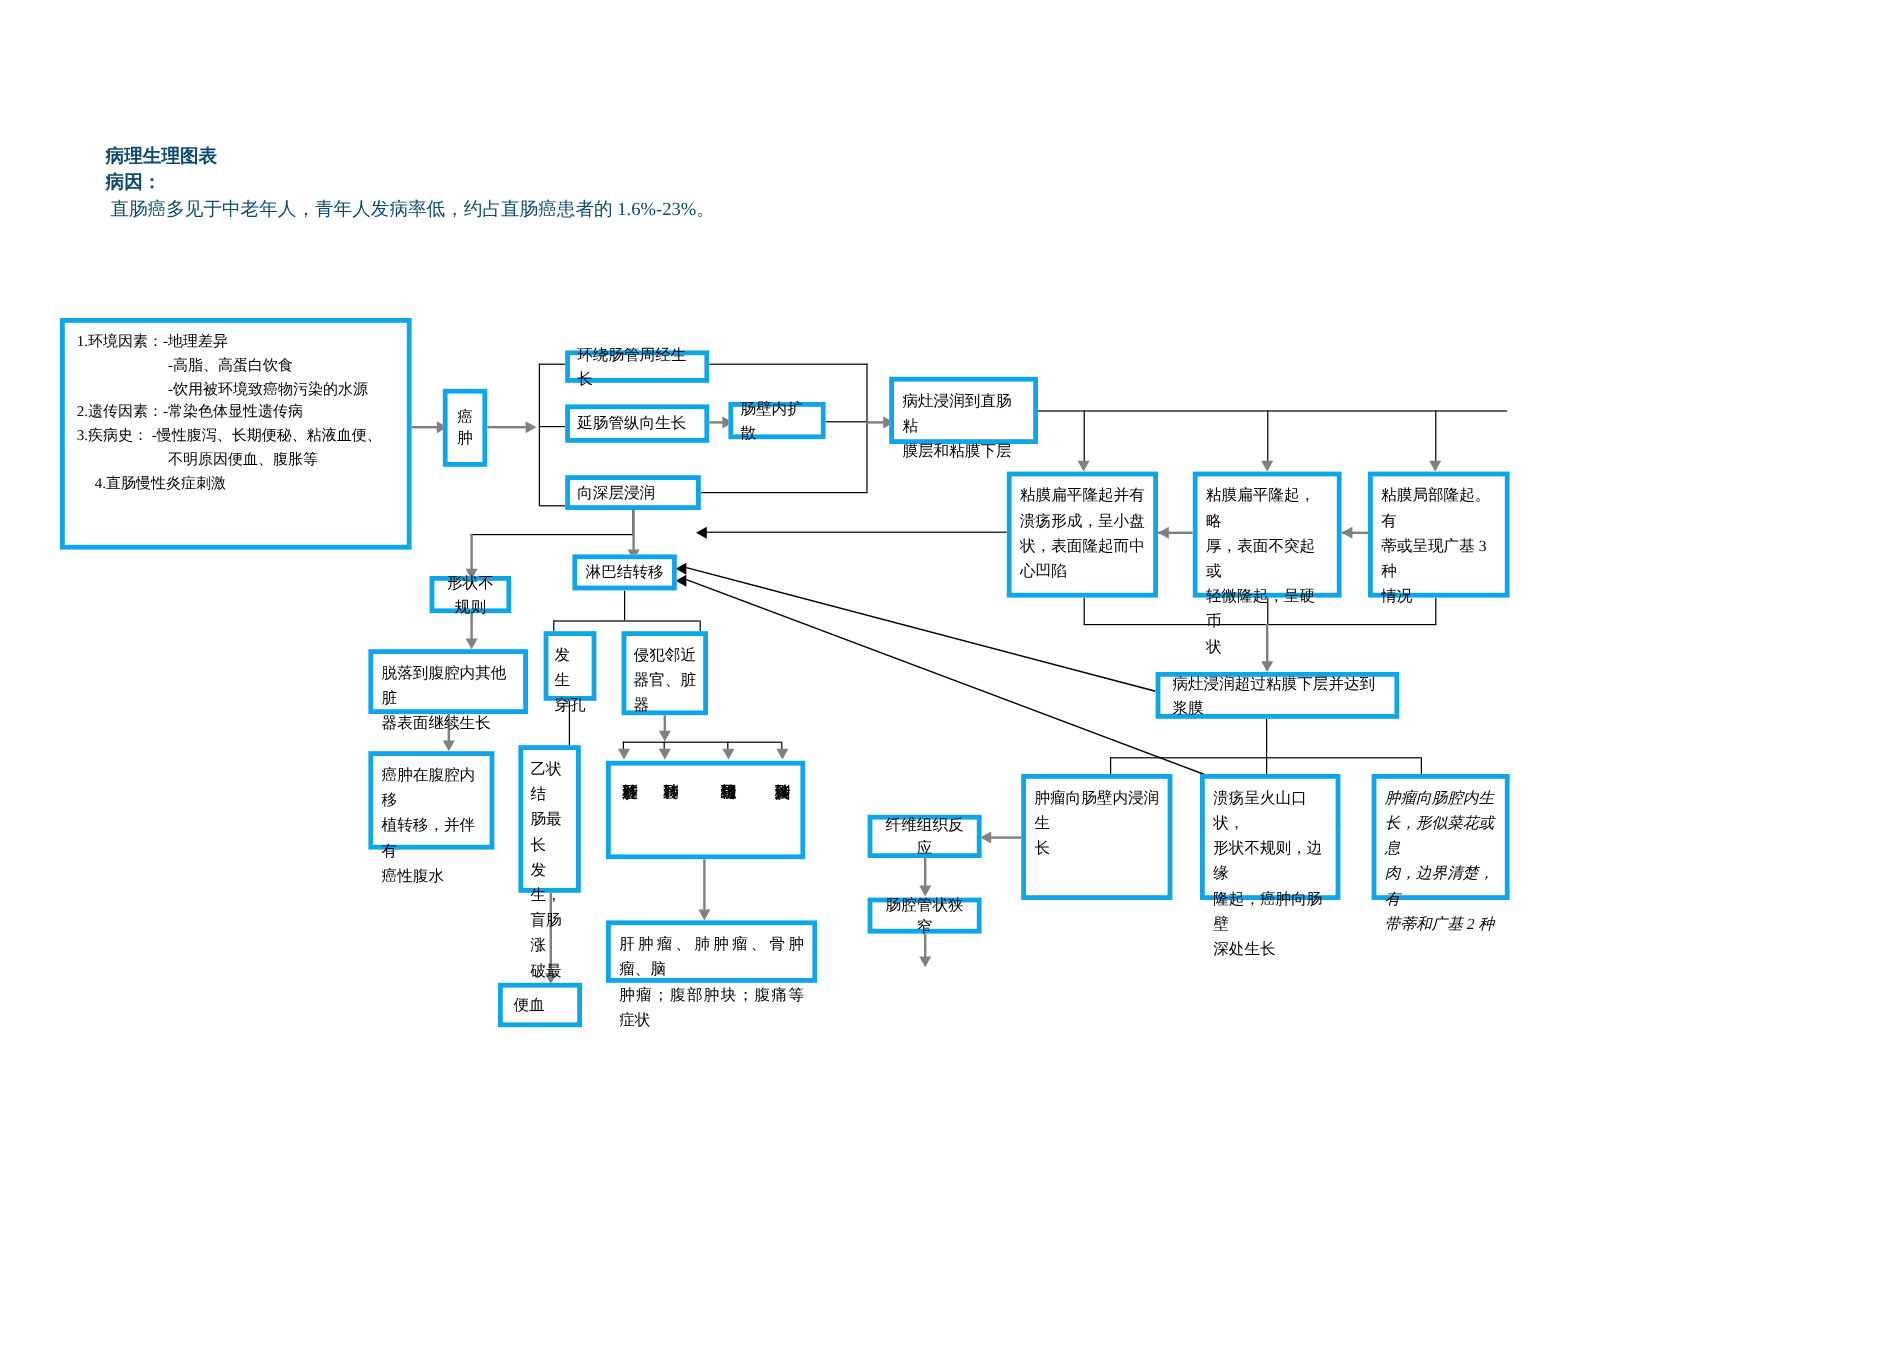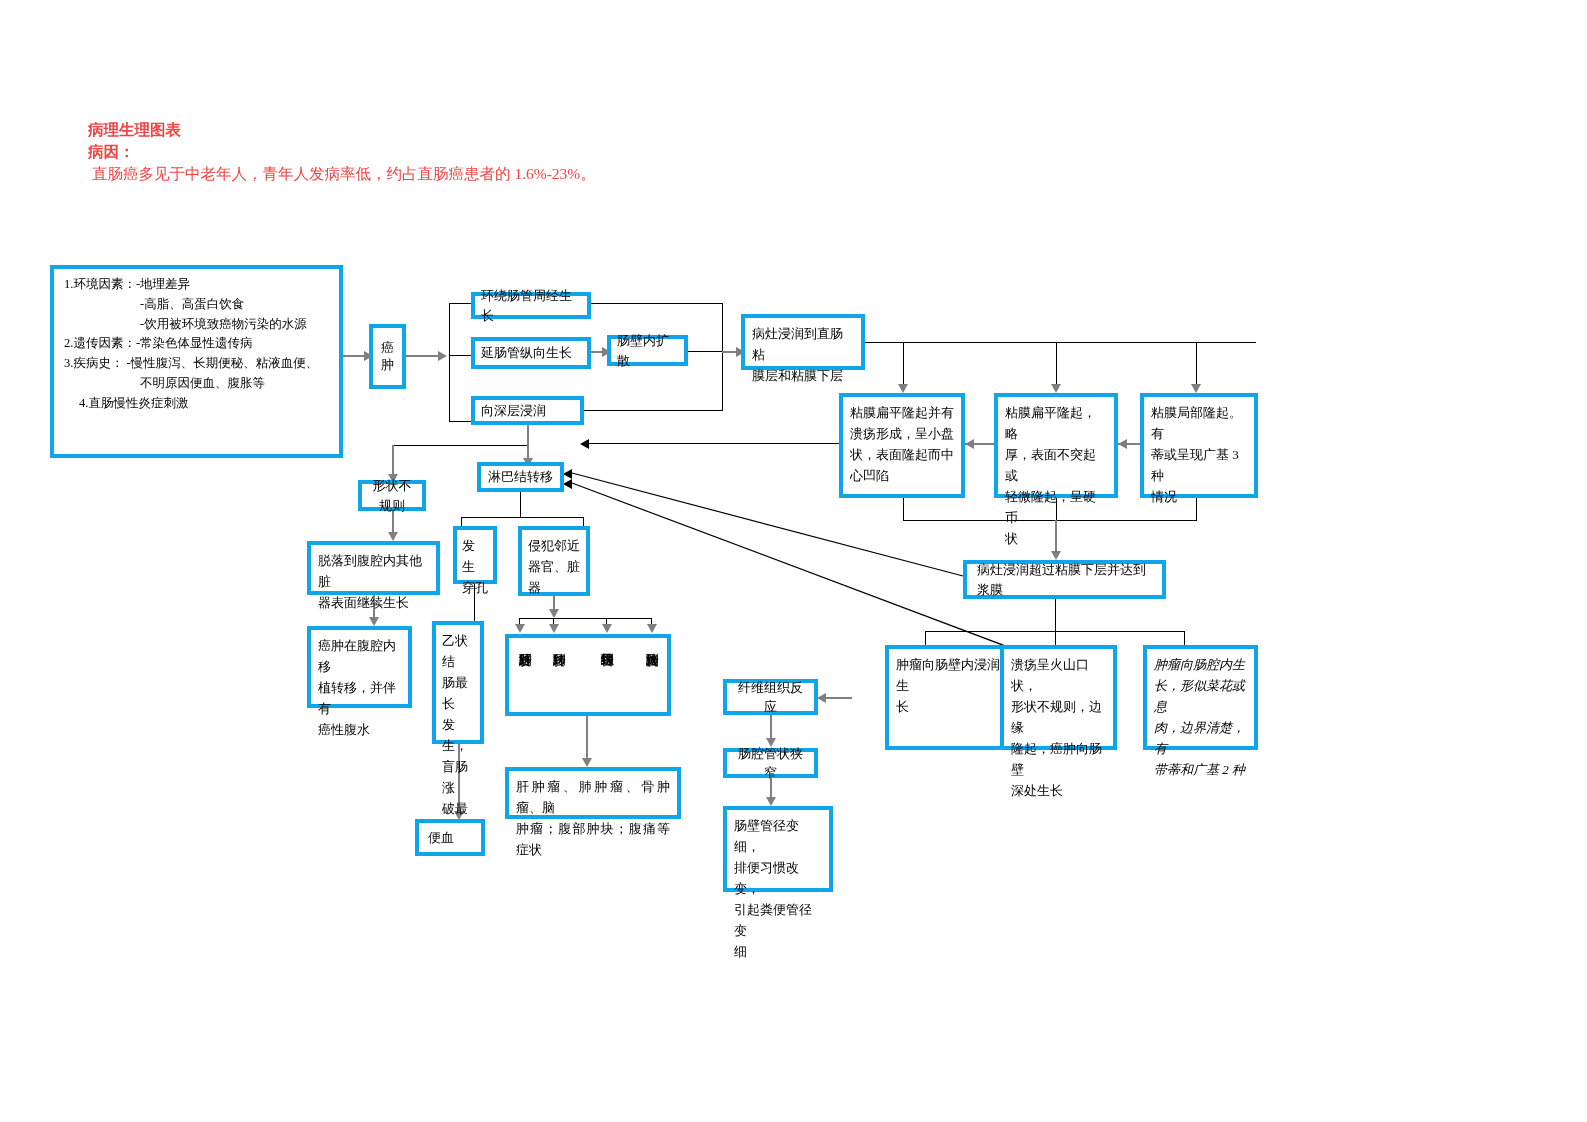--- a/index.html
+++ b/index.html
@@ -12,21 +12,21 @@
     width: 1587px;
     height: 1122px;
     background: #ffffff;
     font-family: "Liberation Serif", "DejaVu Serif", serif;
     overflow: hidden;
   }
   .hdr {
     position: absolute;
     font-family: "Liberation Serif", "DejaVu Serif", serif;
     font-size: 15.5px;
-    color: #ef4444;
+    color: #0c4a6e;
     white-space: nowrap;
   }
   .hdr.b { font-weight: bold; }
 
   
   .box {
     position: absolute;
     box-sizing: border-box;
     border: 4px solid #0ea5e9;
     background: #ffffff;
@@ -185,21 +185,21 @@
   <div class="arrow down" style="left:1051px; top:551px;"></div>
 
   <div class="box center" style="left:963px; top:560px; width:203px; height:39px; padding-left:10px;">病灶浸润超过粘膜下层并达到浆膜</div>
 
   <div class="vline" style="left:1055px; top:599px; height:32px;"></div>
   <div class="hline" style="left:925px; top:631px; width:259px;"></div>
   <div class="vline" style="left:925px; top:631px; height:14px;"></div>
   <div class="vline" style="left:1055px; top:631px; height:14px;"></div>
   <div class="vline" style="left:1184px; top:631px; height:14px;"></div>
 
-  <div class="box topleft" style="left:851px; top:645px; width:126px; height:105px; line-height:1.62; padding:5px 7px;margin-left:34px;">
+  <div class="box topleft" style="left:851px; top:645px; width:126px; height:105px; line-height:1.62; padding:5px 7px;">
     <span class="ln">肿瘤向肠壁内浸润生</span>
     <span class="ln">长</span>
   </div>
 
   <div class="box topleft" style="left:1000px; top:645px; width:117px; height:105px; line-height:1.62; padding:5px 7px;">
     <span class="ln">溃疡呈火山口状，</span>
     <span class="ln">形状不规则，边缘</span>
     <span class="ln">隆起，癌肿向肠壁</span>
     <span class="ln">深处生长</span>
   </div>
@@ -217,26 +217,20 @@
   <div class="box centerall" style="left:723px; top:679px; width:95px; height:36px;">纤维组织反应</div>
 
   <div class="vline g" style="left:770px; top:715px; height:26px;"></div>
   <div class="arrow down" style="left:766px; top:738px;"></div>
 
   <div class="box centerall" style="left:723px; top:748px; width:95px; height:30px;">肠腔管状狭窄</div>
 
   <div class="vline g" style="left:770px; top:778px; height:22px;"></div>
   <div class="arrow down" style="left:766px; top:797px;"></div>
 
-  <div class="box topleft" style="left:723px; top:806px; width:110px; height:86px; line-height:1.62; padding:5px 7px;">
-    <span class="ln">肠壁管径变细，</span>
-    <span class="ln">排便习惯改变，</span>
-    <span class="ln">引起粪便管径变</span>
-    <span class="ln">细</span>
-  </div>
 
   <div class="vline" style="left:527px; top:425px; height:20px;"></div>
   <div class="hline" style="left:392px; top:445px; width:136px;"></div>
   <div class="vline g" style="left:392px; top:445px; height:32px;"></div>
   <div class="arrow down" style="left:388px; top:474px;"></div>
   <div class="vline g" style="left:527px; top:425px; height:36px;"></div>
   <div class="arrow down" style="left:523px; top:458px;"></div>
 
   <div class="box centerall" style="left:358px; top:480px; width:68px; height:31px;">形状不规则</div>
 

